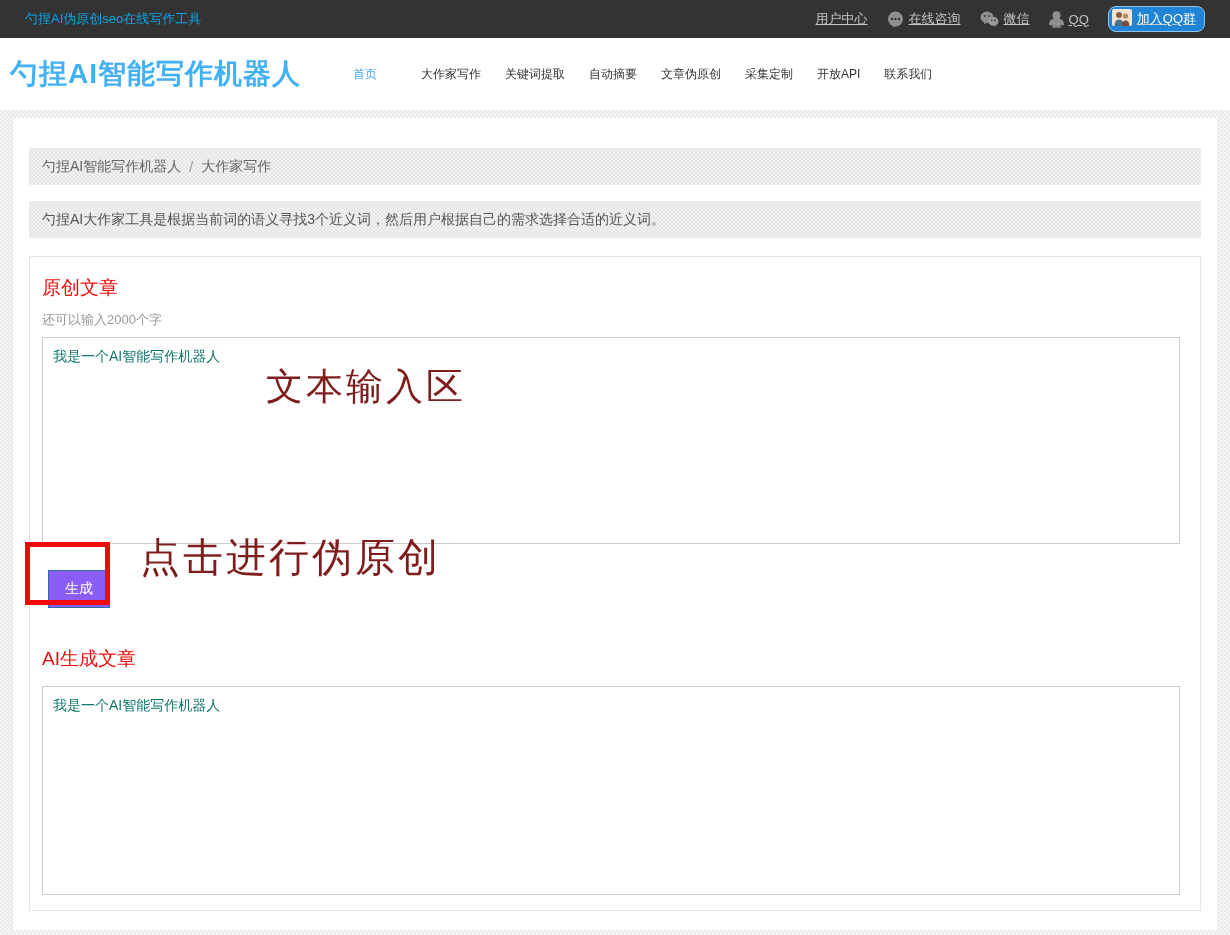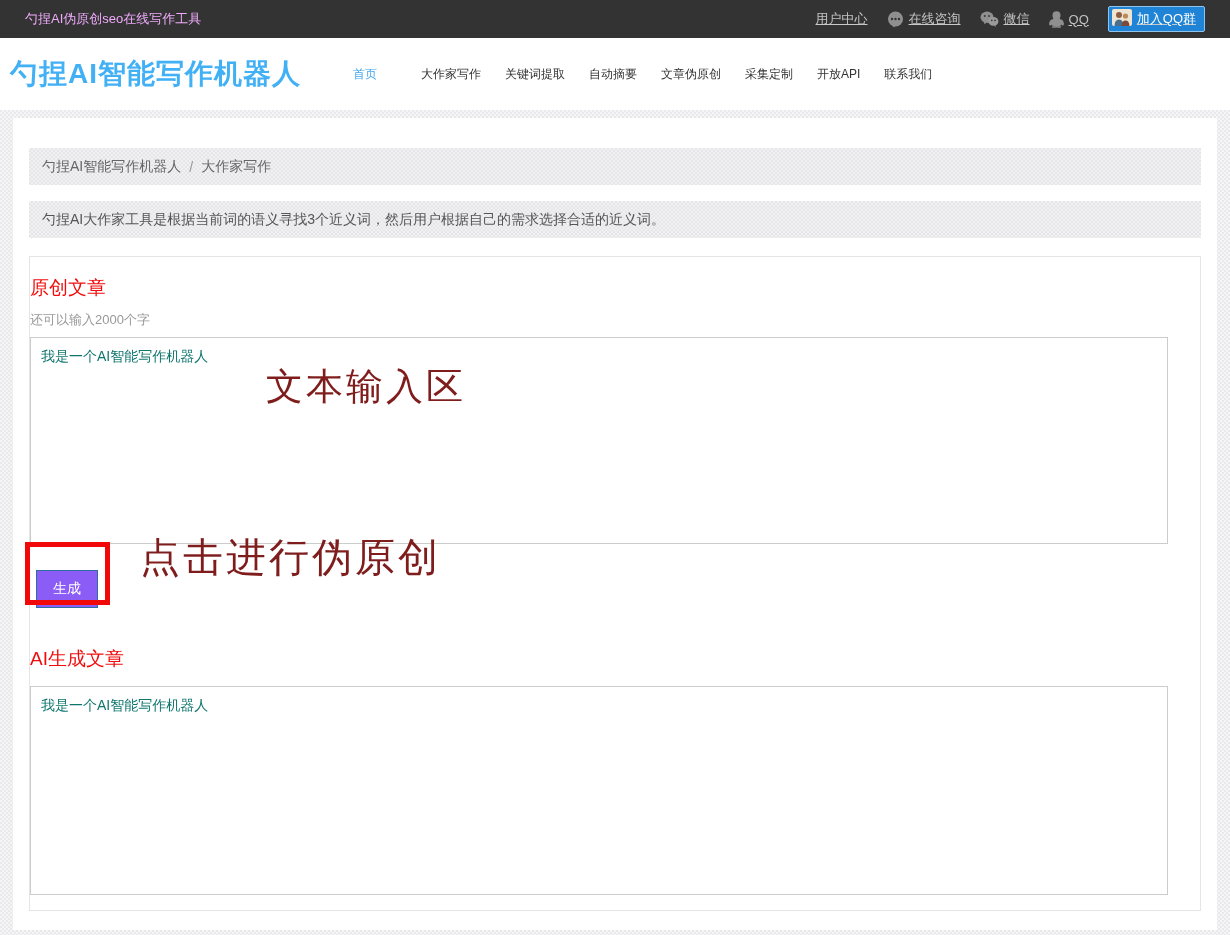--- a/index.html
+++ b/index.html
@@ -12,28 +12,28 @@
       linear-gradient(45deg,#e9e9ec 25%,transparent 25%,transparent 75%,#e9e9ec 75%),
       linear-gradient(45deg,#e9e9ec 25%,transparent 25%,transparent 75%,#e9e9ec 75%);
     background-position:0 0,2px 2px;
     background-size:4px 4px;
   }
   
   .topbar {
     height:38px; background:#333333; display:flex; align-items:center;
     padding:0 25px; font-size:13px; color:#c9c9c9;
   }
-  .topbar-title { color:#f0abfc; }
+  .topbar-title { color:#0ea5e9; }
   .topbar-right { margin-left:auto; display:flex; align-items:center; gap:19px;text-decoration:underline; }
   .topbar-link { color:#c2c2c2; text-decoration:none; display:flex; align-items:center; gap:5px; cursor:pointer; }
   .topbar-link svg { display:block; }
   .qq-group-btn {
     display:flex; align-items:center; gap:5px;
     background:#1f83d6; border:1px solid #8fc3ec; color:#ffffff;
-    font-size:13px; padding:2px 8px 2px 3px; border-radius:2px; cursor:pointer;
+    font-size:13px; padding:2px 8px 2px 3px; border-radius:8px; cursor:pointer;
   }
   
   .header { height:72px; background:#ffffff; display:flex; align-items:center; padding:0 25px 0 10px; }
   .logo { font-size:28px; font-weight:bold; color:#42b0f4; letter-spacing:1px; cursor:pointer; white-space:nowrap; }
   .main-nav { display:flex; align-items:center; margin-left:40px; }
   .nav-item { font-size:12px; color:#333333; text-decoration:none; padding:6px 12px; cursor:pointer; white-space:nowrap; }
   .nav-item.active { color:#42a7f0; margin-right:20px; }
   .auth { margin-left:auto; display:flex; gap:13px; }
   .pill-btn {
     background:#ffffff; border:1px solid #e9e9e9; border-radius:18px;
@@ -52,21 +52,21 @@
       linear-gradient(45deg,#e6e5e8 25%,transparent 25%,transparent 75%,#e6e5e8 75%),
       linear-gradient(45deg,#e6e5e8 25%,transparent 25%,transparent 75%,#e6e5e8 75%);
     background-position:0 0,2px 2px;
     background-size:4px 4px;
   }
   .breadcrumb-bar { margin-bottom:16px; color:#666666; }
   .breadcrumb-bar a { color:#666666; text-decoration:none; cursor:pointer; }
   .crumb-sep { margin:0 8px; color:#999999; }
   .notice-bar { margin-bottom:18px; color:#555555; }
   
-  .panel { border:1px solid #e5e5e5; height:655px; padding:12px 0 0; background:#ffffff; }
+  .panel { border:1px solid #e5e5e5; height:655px; padding:12px 12px 0; background:#ffffff; }
   .section-title { font-size:19px; font-weight:normal; color:#f10c0c; margin-top:8px; line-height:1.2; }
   .hint { font-size:13px; color:#999999; margin:12px 0 10px; line-height:1.2; }
   .txt {
     display:block; width:1138px; height:207px; border:1px solid #cccccc;
     padding:8px 10px; font-size:14px; color:#0f766e; resize:none; outline:none;
     font-family:Liberation Sans, sans-serif; line-height:1.5; background:#ffffff;
   }
   .generate-btn {
     margin:26px 0 0 6px; background:#8b5cf6; border:1px solid #2e6da4; color:#ffffff;
     font-size:14px; padding:8px 16px; border-radius:0; cursor:pointer;

